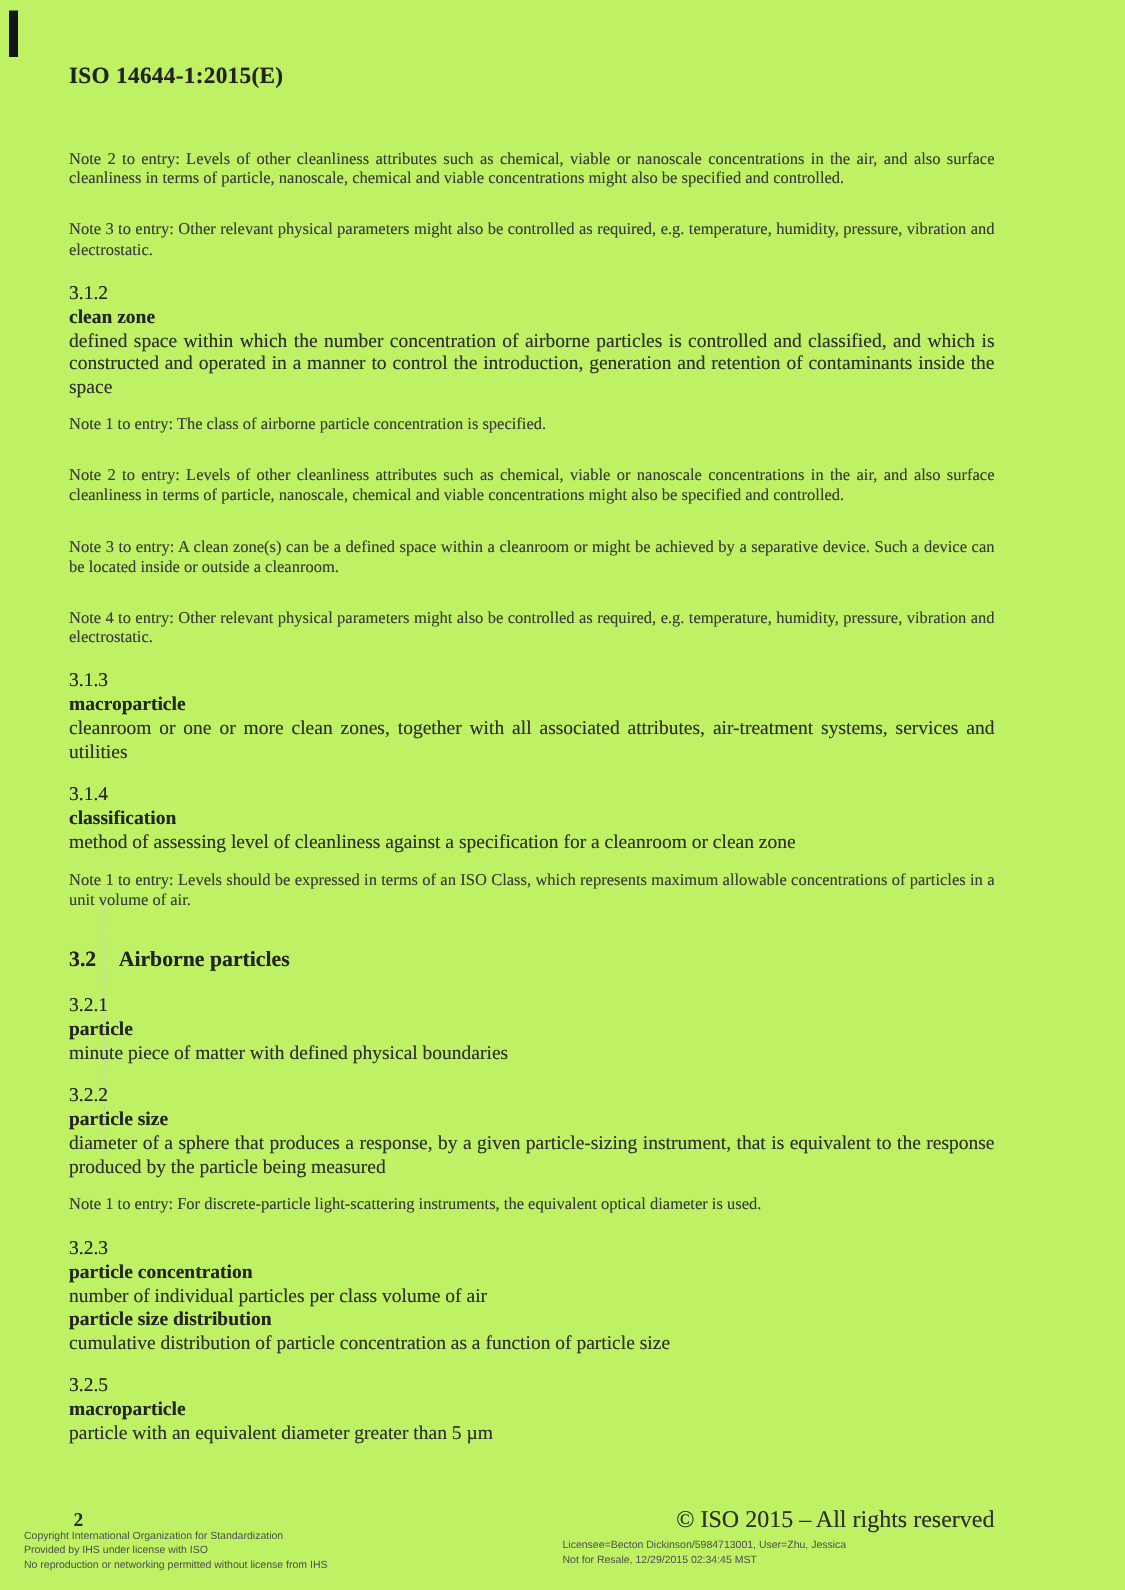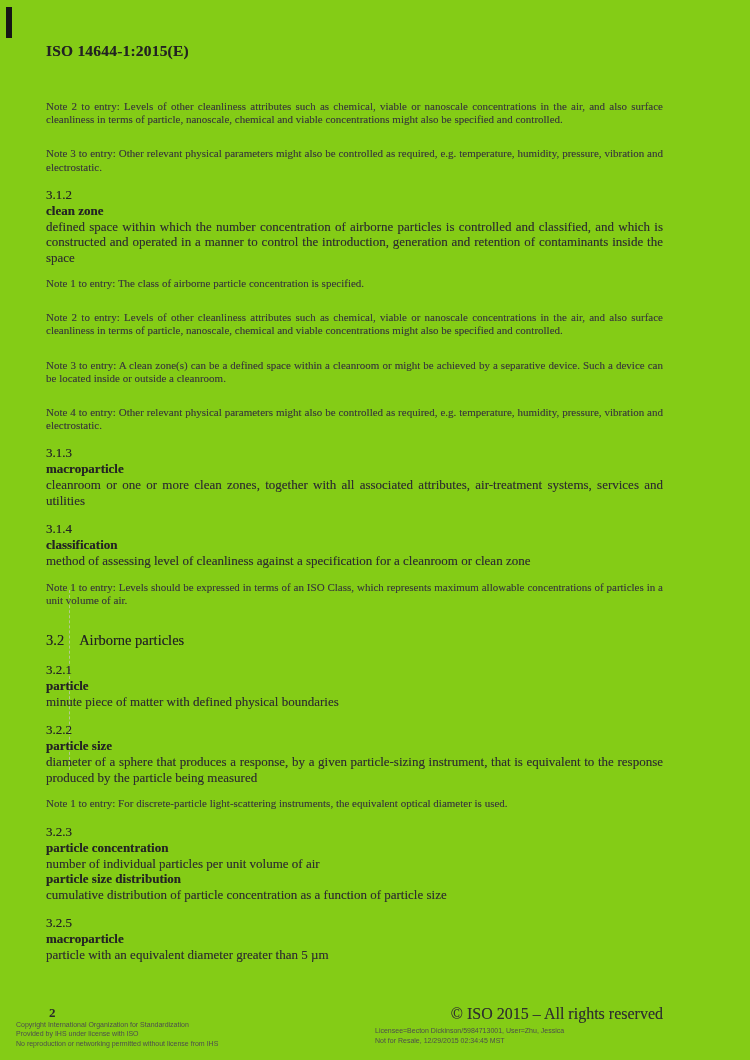--- a/index.html
+++ b/index.html
@@ -1,20 +1,20 @@
 <!DOCTYPE html>
 <html><head>
 <meta charset="utf-8">
 <style>
   html, body { margin: 0; padding: 0; background: #ffffff; }
   .page {
     position: relative;
     width: 750px;
     height: 1060px;
-    background: #84cc16;
+    background: #bef264;
     overflow: hidden;
     font-family: "Liberation Serif", serif;
     color: #2e2e2e;
   }
   .content {
     position: absolute;
     left: 46px;
     top: 42px;
     width: 617px;
   }
@@ -53,21 +53,21 @@
   .term-name {
     font-size: 13px;
     font-weight: bold;
     line-height: 16px;
     color: #242424;
     text-shadow: 0 0 0.4px rgba(40,40,40,0.5);
   }
   .note-gap { margin-top: 12px; }
   .sec-heading {
     font-size: 14.5px;
-    font-weight: normal;
+    font-weight: bold;
     line-height: 18px;
     margin-top: 24px;
     color: #222;
     text-shadow: 0 0 0.4px rgba(40,40,40,0.5);
   }
   .sec-heading .num { margin-right: 15px; }
   
   .page-num {
     position: absolute;
     left: 49px;
@@ -175,21 +175,21 @@
     <div>
       <div class="term-id">3.2.2</div>
       <div class="term-name">particle size</div>
       <p class="body-text">diameter of a sphere that produces a response, by a given particle-sizing instrument, that is equivalent to the response produced by the particle being measured</p>
       <p class="note note-gap">Note 1 to entry: For discrete-particle light-scattering instruments, the equivalent optical diameter is used.</p>
     </div>
 
     <div>
       <div class="term-id">3.2.3</div>
       <div class="term-name">particle concentration</div>
-      <p class="body-text">number of individual particles per unit volume of air</p>
+      <p class="body-text">number of individual particles per class volume of air</p>
     </div>
 
     <div>
       <div class="term-name">particle size distribution</div>
       <p class="body-text">cumulative distribution of particle concentration as a function of particle size</p>
     </div>
 
     <div>
       <div class="term-id">3.2.5</div>
       <div class="term-name">macroparticle</div>

